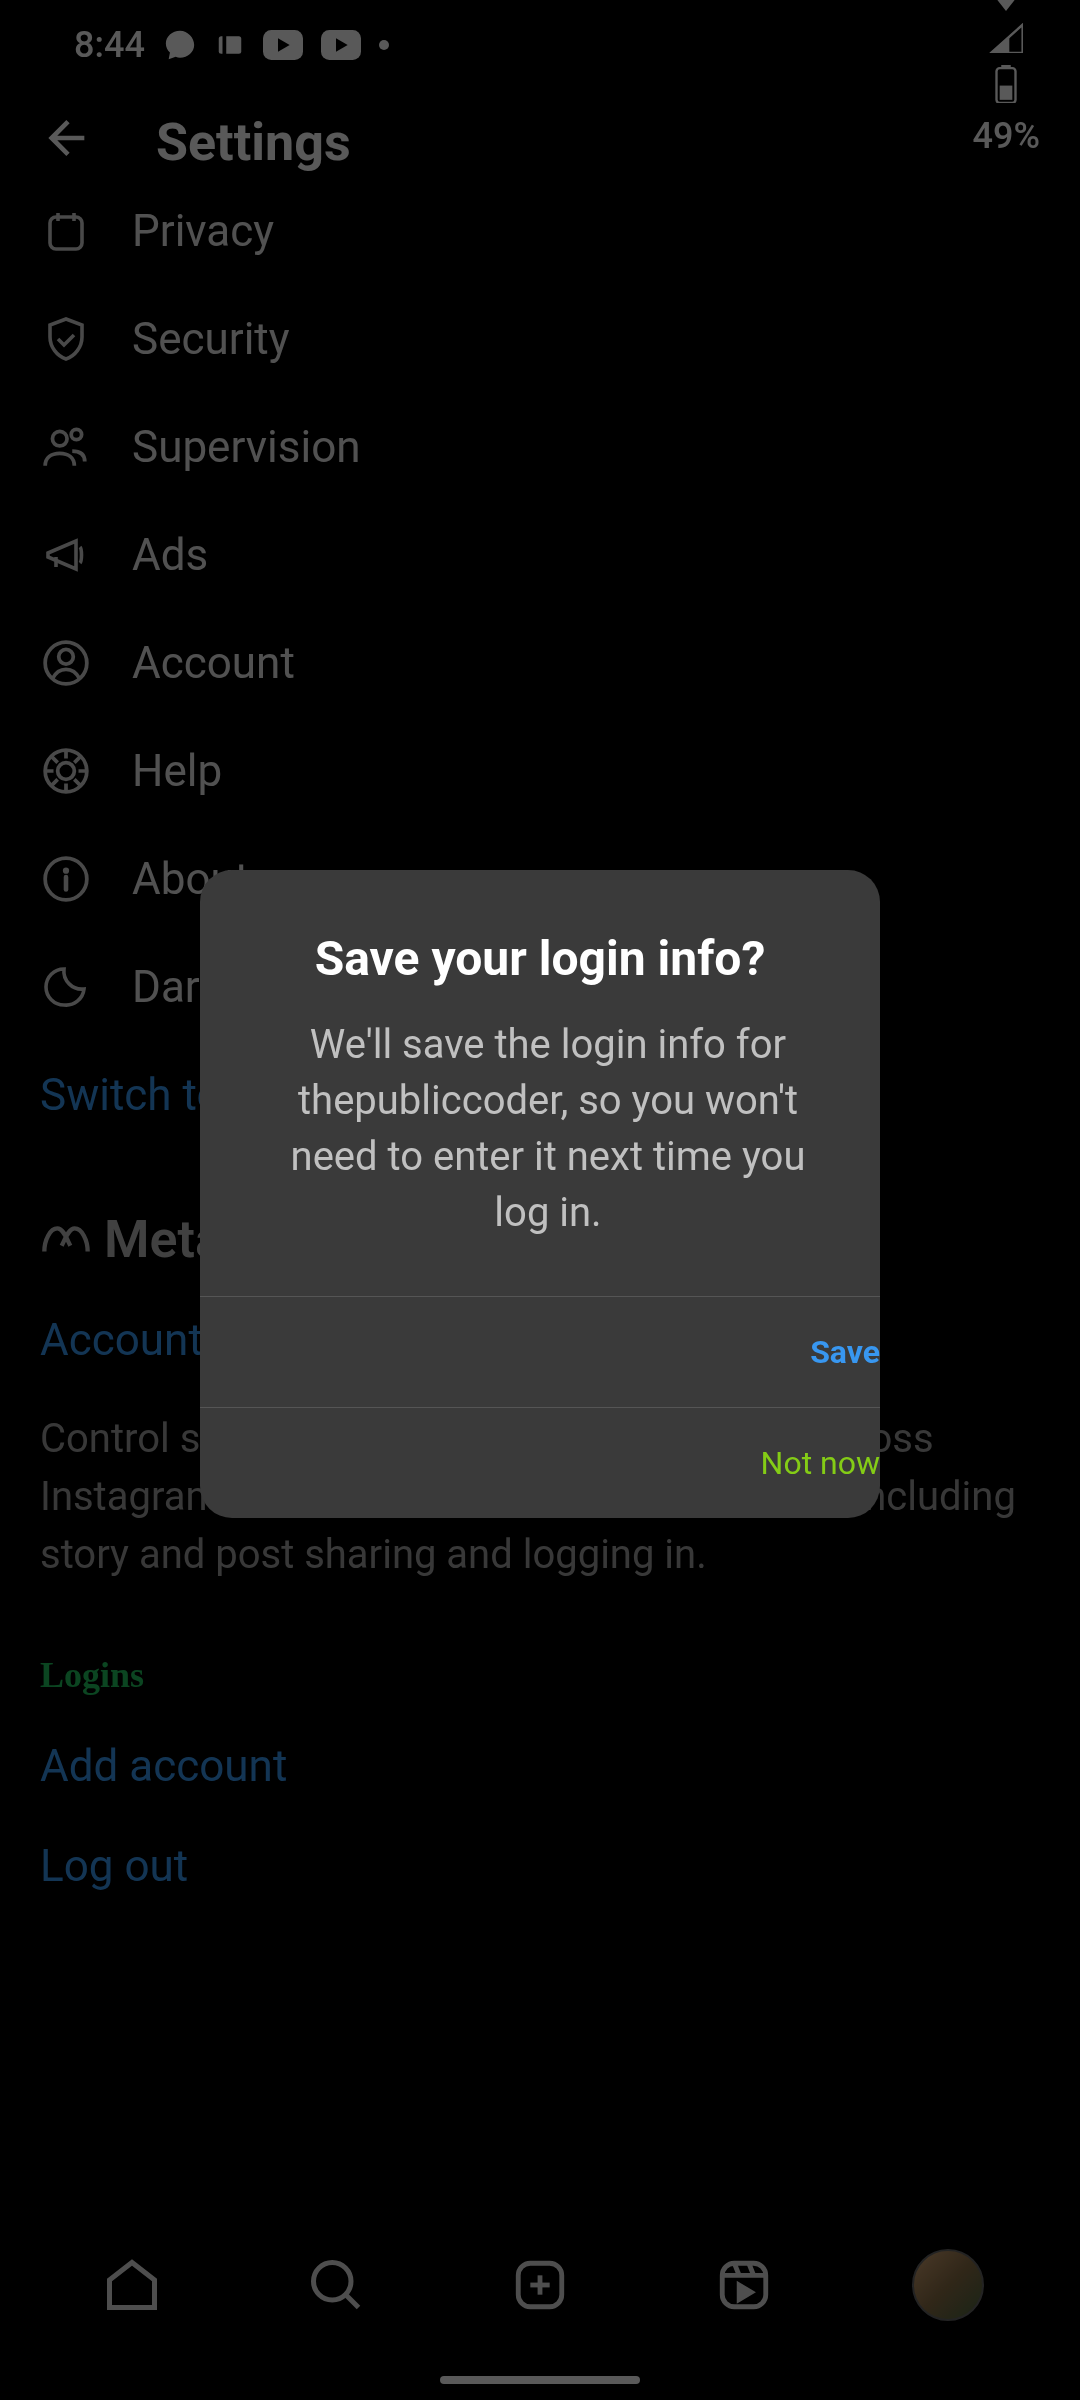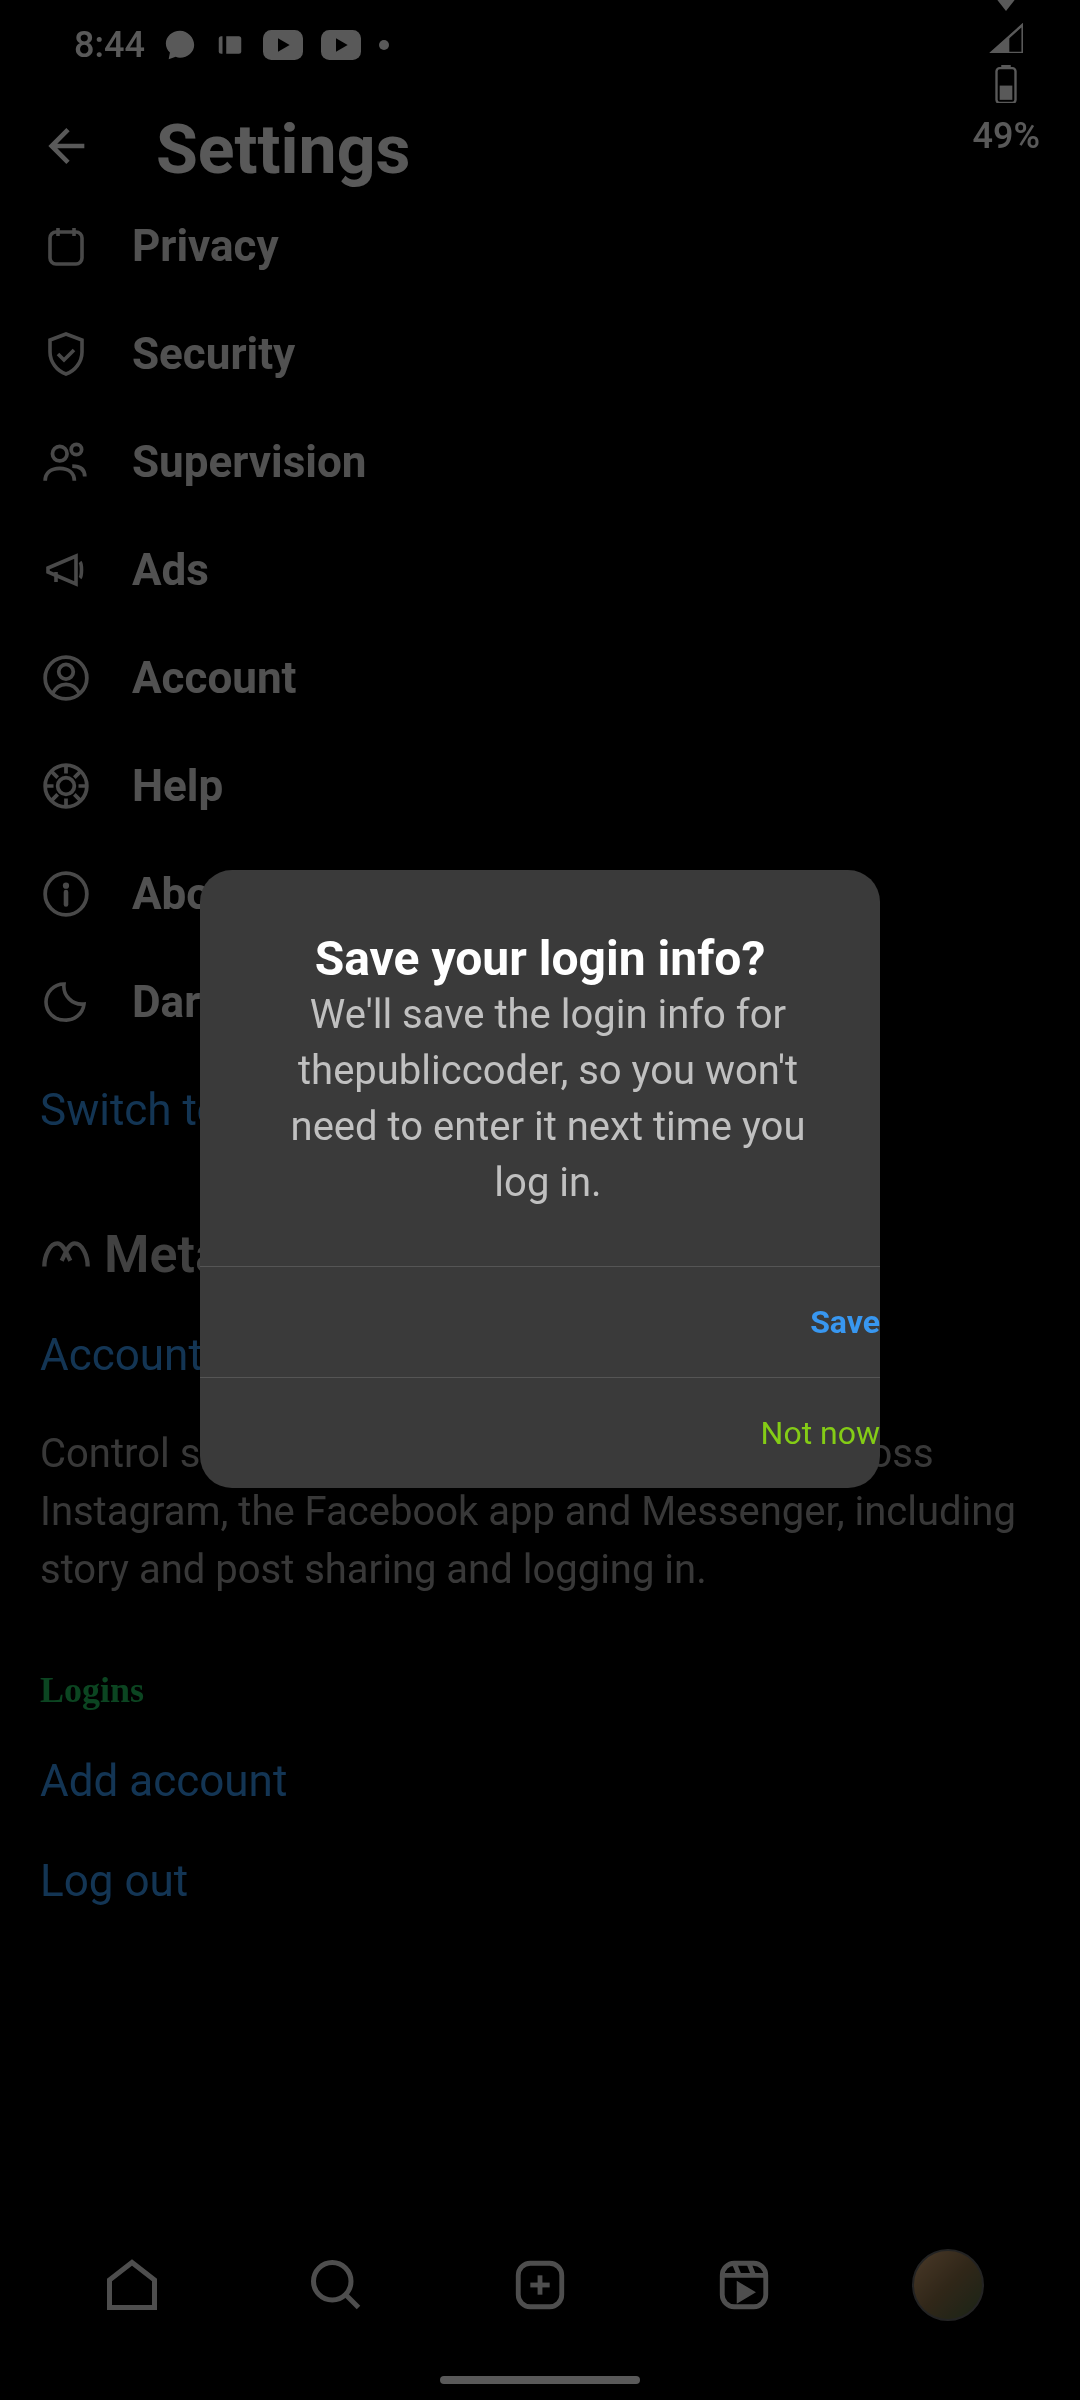--- a/index.html
+++ b/index.html
@@ -45,21 +45,21 @@
       display: flex;
       align-items: center;
       padding: 20px 40px 30px;
       gap: 60px;
     }
     .back-arrow {
       font-size: 52px;
       line-height: 1;
     }
     .header-title {
-      font-size: 68px;
+      font-size: 52px;
       font-weight: 700;
       text-align: center;
     }
     .settings-list {
       padding: 0 40px;
     }
     .settings-item {
       display: flex;
       align-items: center;
       gap: 40px;
@@ -68,21 +68,20 @@
     .settings-icon {
       width: 52px;
       height: 52px;
       display: flex;
       align-items: center;
       justify-content: center;
     }
     .settings-label {
       font-size: 44px;
       color: #e8e8e8;
-      font-weight: bold;
     }
     .link-text {
       color: #3897f0;
       font-size: 44px;
       padding: 28px 0;
     }
     .section-header {
       display: flex;
       align-items: center;
       gap: 12px;
@@ -160,20 +159,21 @@
       z-index: 10;
       overflow: hidden;
     }
     .modal-body {
       padding: 60px 45px 55px;
       text-align: center;
     }
     .modal-title {
       font-size: 48px;
       font-weight: 700;
+      margin-bottom: 30px;
     }
     .modal-text {
       font-size: 40px;
       color: #c0c0c0;
       line-height: 1.4;
       margin-left: 16px;
     }
     .modal-button {
       border-top: 1px solid #555;
       padding: 36px 0;

